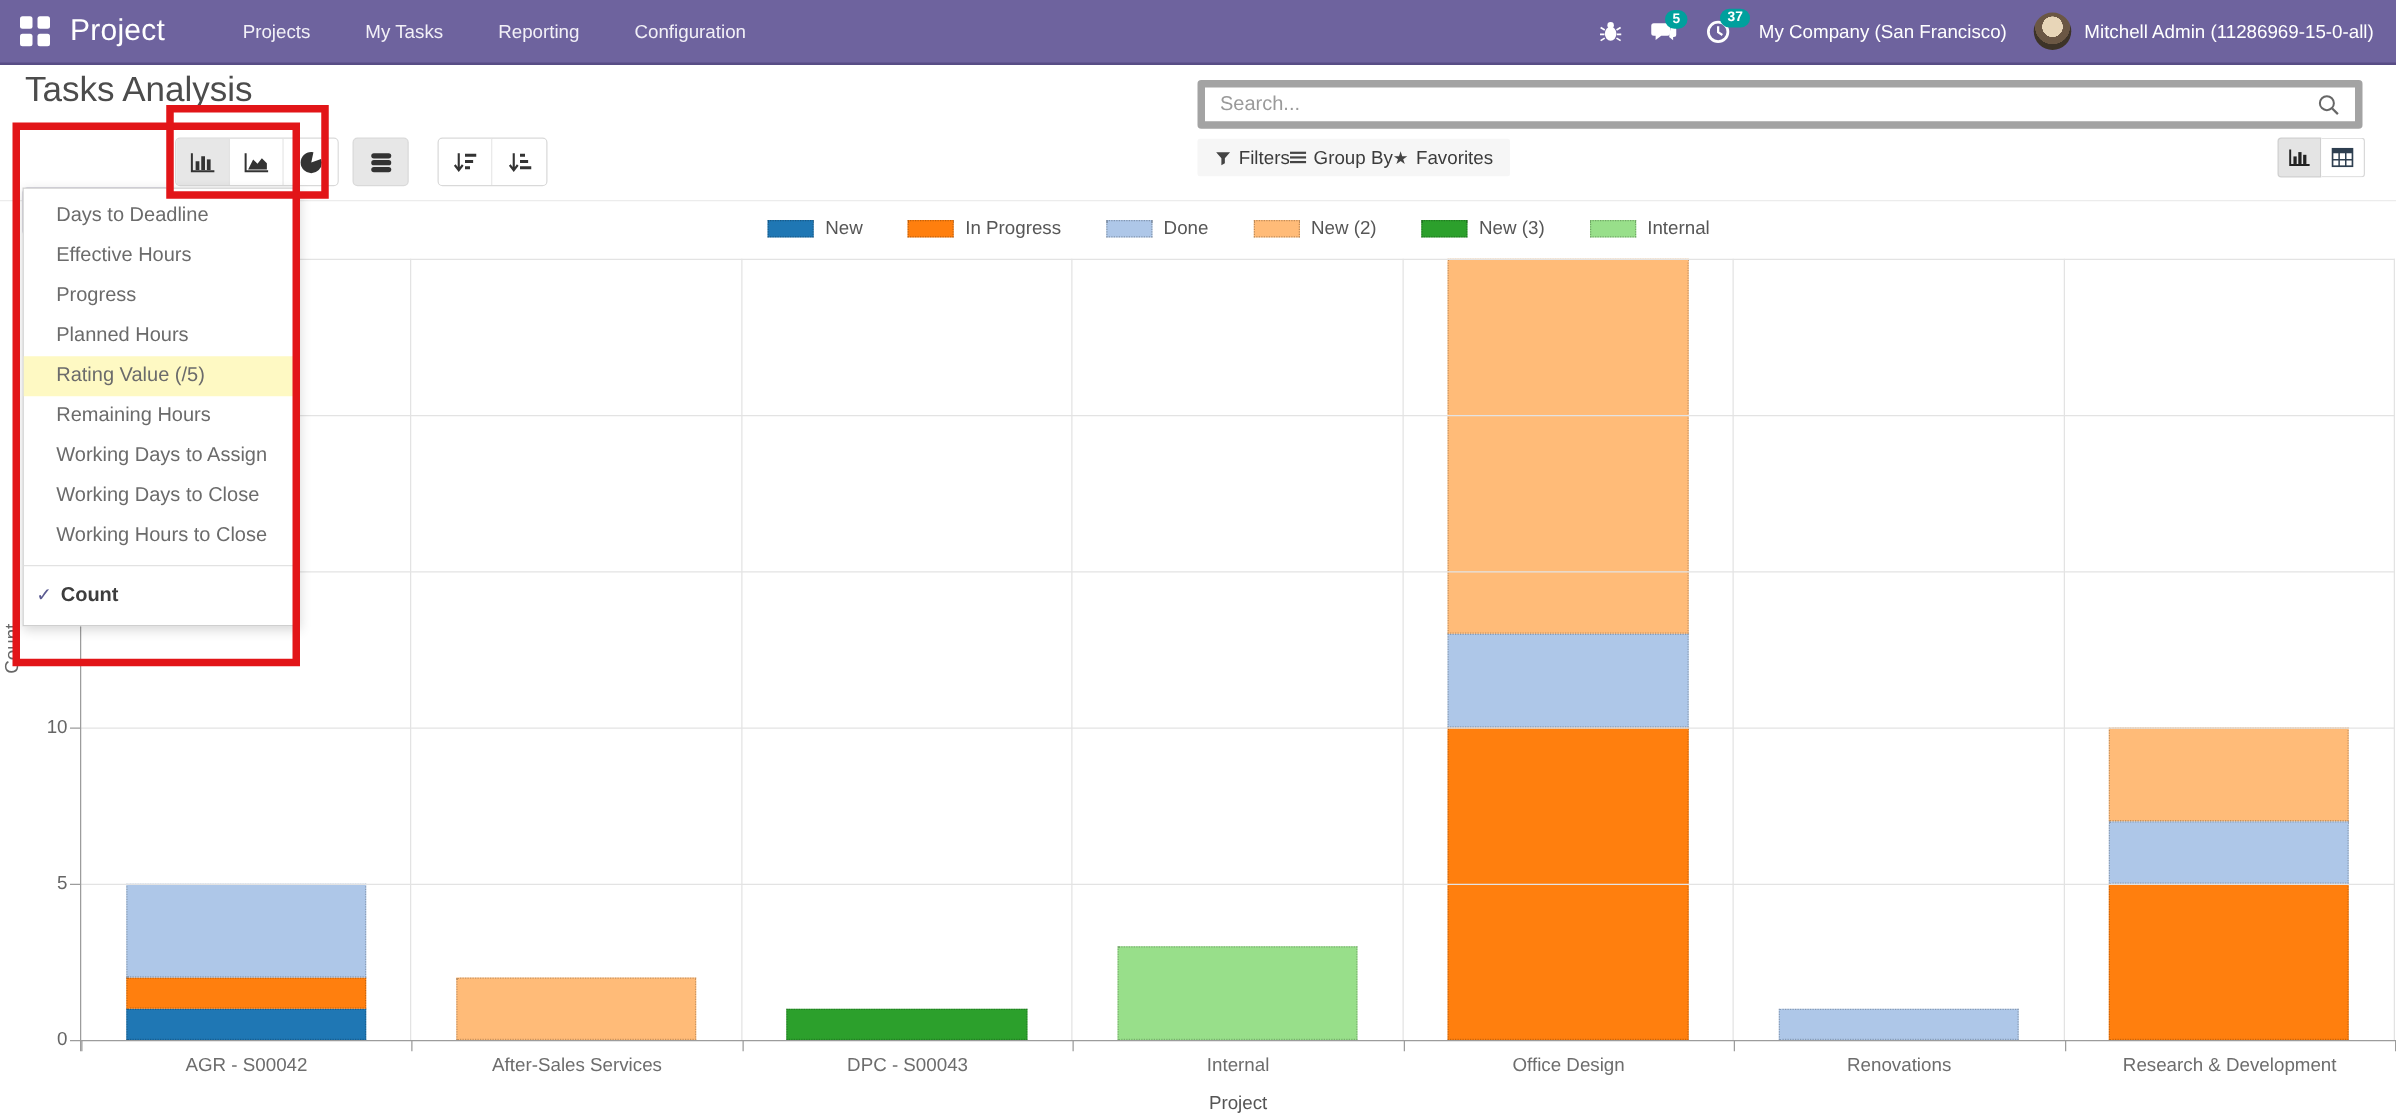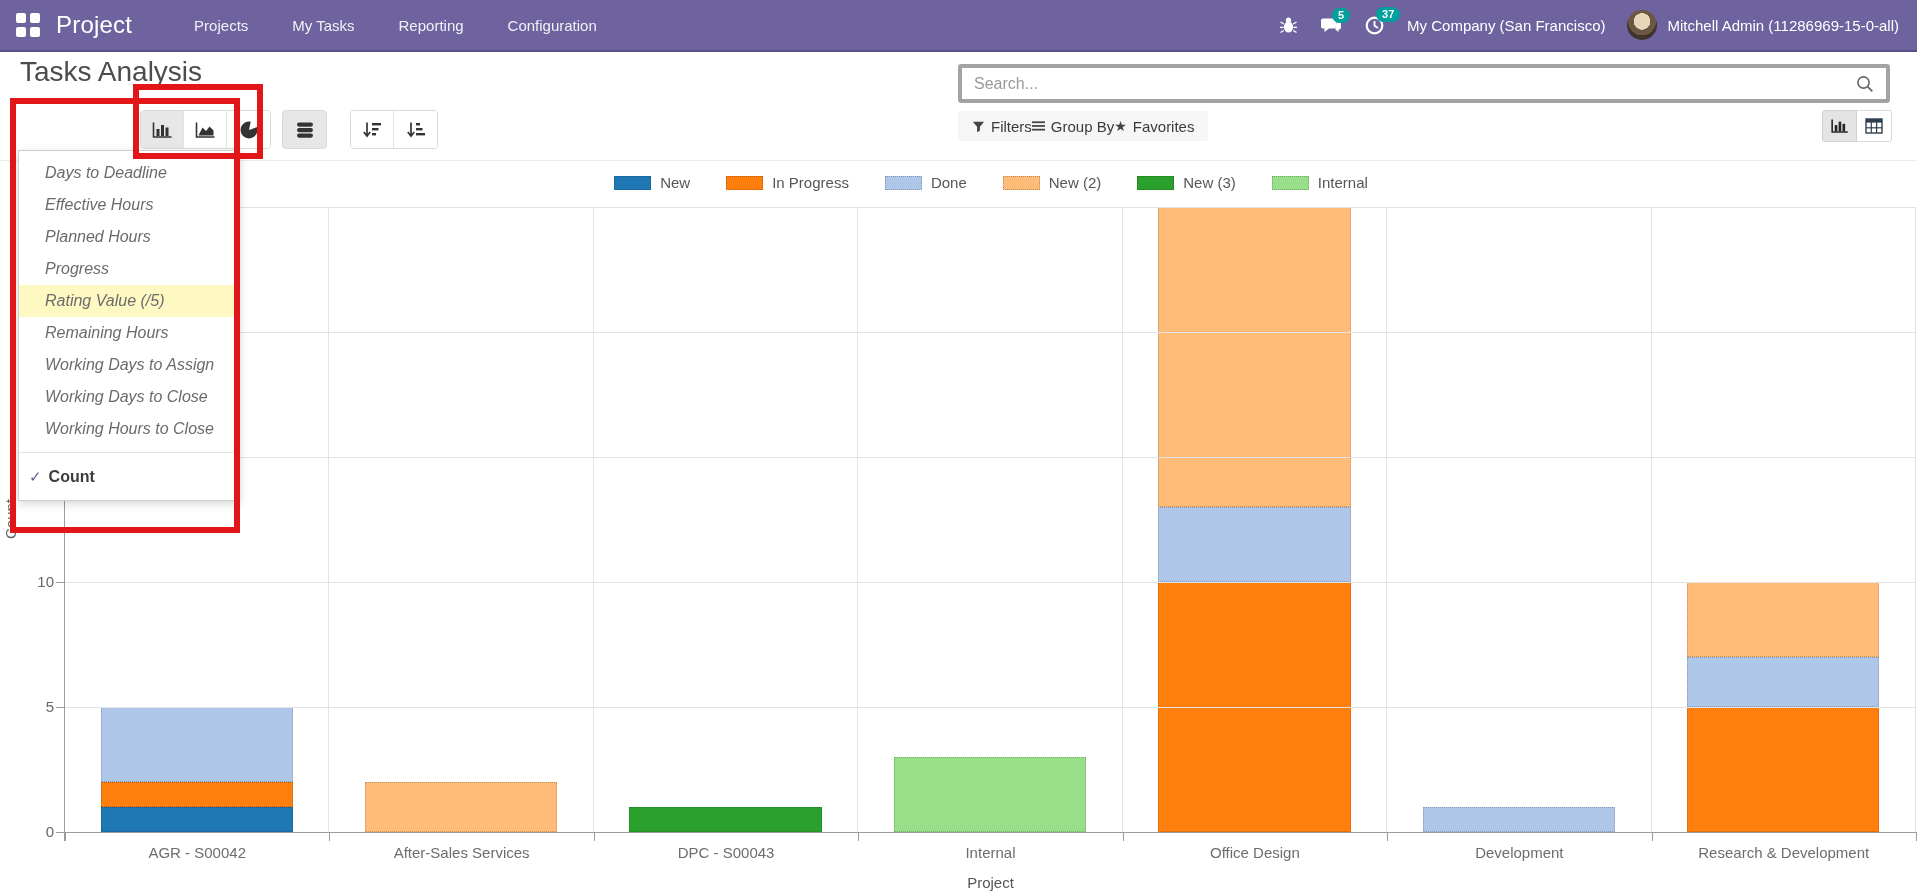--- a/index.html
+++ b/index.html
@@ -37,21 +37,21 @@
                border:1px solid #d9d9d9; border-radius:4px; background:#fff; overflow:hidden; z-index:2; }
   .tool-btn { width:43px; height:100%; display:flex; align-items:center; justify-content:center;
               background:#fff; border:none; border-right:1px solid #e3e3e3; cursor:pointer; }
   .tool-btn:last-child { border-right:none; }
   .tool-btn.active { background:#e7e7e7; }
   .single-btn { position:absolute; top:110px; width:45px; height:39px; display:flex; align-items:center;
                 justify-content:center; border:1px solid #d9d9d9; border-radius:4px; background:#e7e7e7;
                 cursor:pointer; z-index:2; }
 
   .search-box { position:absolute; left:958px; top:64px; width:932px; height:39px;
-                border:4px solid #a3a3a3; border-radius:3px; background:#fff;
+                border:6px solid #a3a3a3; border-radius:3px; background:#fff;
                 display:flex; align-items:center; z-index:2; }
   .search-box input { flex:1; border:none; outline:none; font-size:16px; color:#333;
                       padding:0 12px; font-family:inherit; background:transparent; }
   .search-box input::placeholder { color:#9a9a9a; }
   .search-icon-btn { padding:0 12px; display:flex; align-items:center; cursor:pointer; }
 
   .facet-bar { position:absolute; left:958px; top:111px; height:30px; display:flex; align-items:center;
                background:#f6f6f6; padding:0 14px; border-radius:2px; z-index:2; }
   .facet-item { display:flex; align-items:center; gap:6px; font-size:15px; color:#3b3b3b; cursor:pointer; }
 
@@ -88,21 +88,21 @@
   .x-title { position:absolute; left:65px; top:874px; width:1851px; text-align:center;
              font-size:15px; color:#555; z-index:1; }
   .y-title { position:absolute; left:10px; top:519px; font-size:15px; color:#666;
              transform:translate(-50%,-50%) rotate(-90deg); z-index:1; white-space:nowrap; }
 
   
   .dropdown { position:absolute; left:18px; top:150px; width:222px; background:#fff;
               border:1px solid #cfcfcf; box-shadow:0 3px 9px rgba(0,0,0,.16);
               padding:6px 0; z-index:6; }
   .dd-item { height:32px; line-height:32px; padding-left:26px; font-size:16px; color:#6b6b6b;
-             cursor:pointer; white-space:nowrap;font-style:italic; }
+             cursor:pointer; white-space:nowrap; }
   .dd-item.active { background:#fef9c3; }
   .dd-divider { height:1px; background:#e2e2e2; margin:7px 0; }
   .dd-count { height:34px; line-height:34px; padding-left:10px; font-size:16px; font-weight:bold;
               color:#3d3d3d; cursor:pointer; display:flex; align-items:center; gap:7px; }
   .check { color:#5b5b91; font-weight:normal; font-size:15px; }
 
   
   .red-box { position:absolute; border:6px solid #e21518; z-index:10; pointer-events:none; }
   .red-box.a { left:10px; top:98px; width:230px; height:435px; }
   .red-box.b { left:133px; top:84px; width:130px; height:75px; }
@@ -382,30 +382,30 @@
       <div class="xtick-mark" style="left: 1387.14px;"></div>
       <div class="xtick-mark" style="left: 1651.57px;"></div>
       <div class="xtick-mark" style="left: 1916px;"></div>
     </div>
   <div class="xlabels" id="xlabels">
       <div class="xlabel-cell">AGR - S00042</div>
       <div class="xlabel-cell">After-Sales Services</div>
       <div class="xlabel-cell">DPC - S00043</div>
       <div class="xlabel-cell">Internal</div>
       <div class="xlabel-cell">Office Design</div>
-      <div class="xlabel-cell">Development</div>
+      <div class="xlabel-cell">Renovations</div>
       <div class="xlabel-cell">Research &amp; Development</div>
     </div>
   <div class="x-title">Project</div>
 
   <div class="dropdown" id="measures-dropdown">
       <div class="dd-item">Days to Deadline</div>
       <div class="dd-item">Effective Hours</div>
+      <div class="dd-item">Progress</div>
       <div class="dd-item">Planned Hours</div>
-      <div class="dd-item">Progress</div>
       <div class="dd-item active">Rating Value (/5)</div>
       <div class="dd-item">Remaining Hours</div>
       <div class="dd-item">Working Days to Assign</div>
       <div class="dd-item">Working Days to Close</div>
       <div class="dd-item">Working Hours to Close</div>
       <div class="dd-divider"></div>
       <div class="dd-count">
         <span class="check">✓</span>
         <span>Count</span>
       </div>

